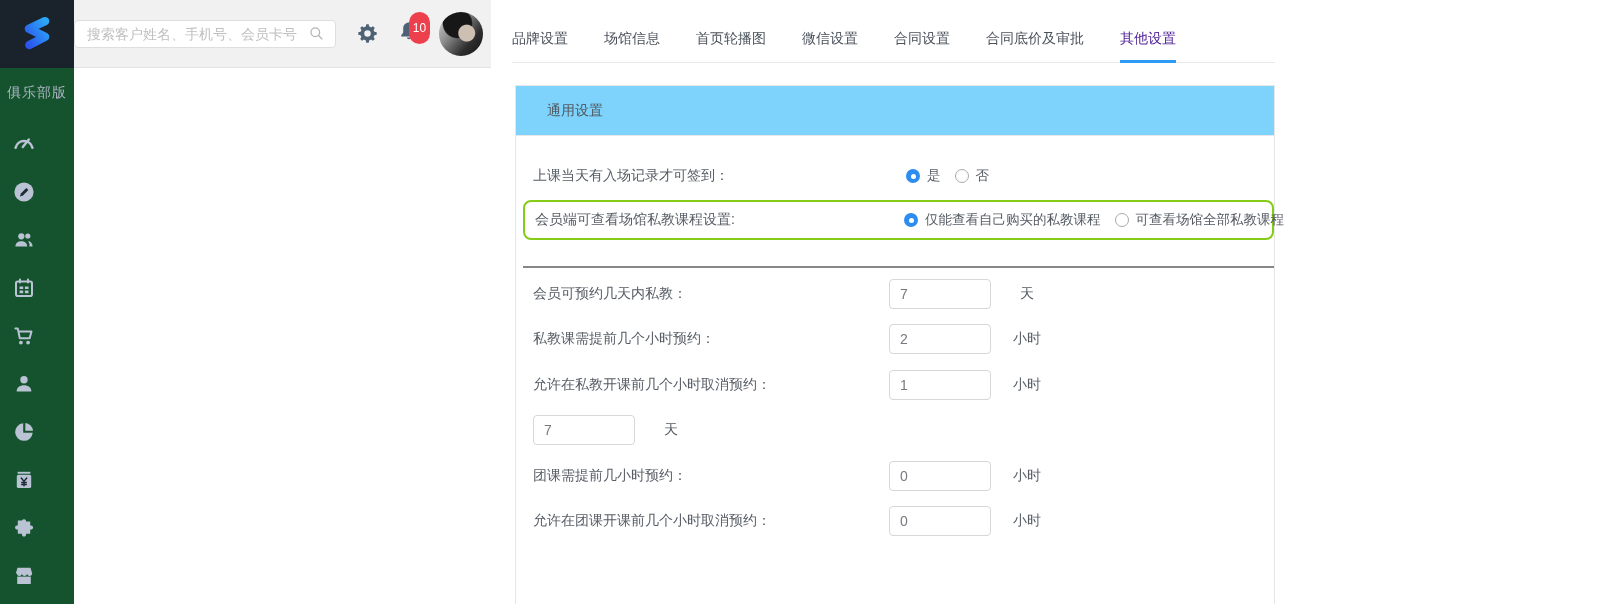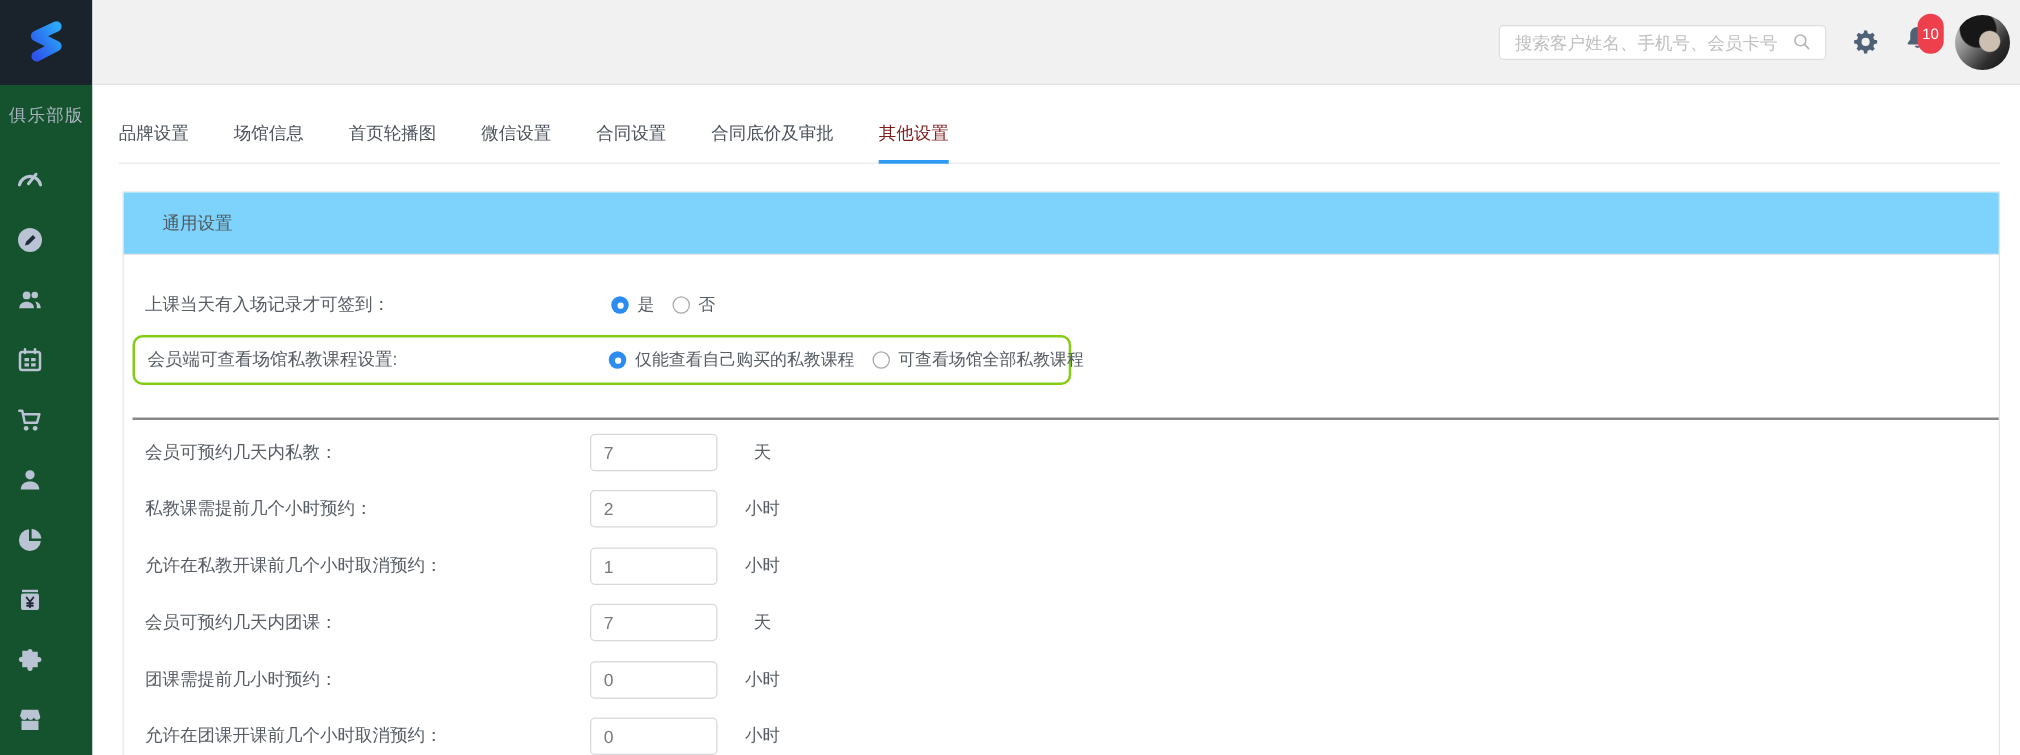--- a/index.html
+++ b/index.html
@@ -10,21 +10,21 @@
   
   .sidebar{width:74px;flex-shrink:0;background:#14532d;display:flex;flex-direction:column;}
   .logo{width:74px;height:68px;background:#1a222c;display:flex;align-items:center;justify-content:center;}
   .logo svg{width:42px;height:42px;}
   .edition{margin-top:16px;width:100%;text-align:center;font-size:14px;color:#aab4c1;letter-spacing:1px;}
   .side-icons{margin-top:18px;display:flex;flex-direction:column;}
   .side-item{width:48px;height:48px;display:flex;align-items:center;justify-content:center;color:#b9c3d3;cursor:pointer;}
   .side-item svg{width:24px;height:24px;}
 
   
-  .main{flex:1;display:flex;flex-direction:column;background:#fff;min-width:0;}
+  .main{flex:1;display:flex;flex-direction:row;background:#fff;min-width:0;}
   .topbar{height:68px;flex-shrink:0;background:#f1f1f2;border-bottom:1px solid #e3e3e5;
           display:flex;align-items:center;padding-right:8px;box-sizing:border-box;}
   .search-box{margin-left:auto;width:262px;height:28px;background:#fff;border:1px solid #dcdee2;border-radius:4px;
               display:flex;align-items:center;padding:0 10px;box-sizing:border-box;}
   .search-box input{border:none;outline:none;flex:1;font-size:14px;color:#555;background:transparent;min-width:0;}
   .search-box input::placeholder{color:#bfbfbf;}
   .search-box svg{width:17px;height:17px;flex-shrink:0;}
   .icon-btn{color:#4e6175;cursor:pointer;display:flex;}
   .gear-btn{margin-left:20px;}
   .gear-btn svg{width:23px;height:23px;}
@@ -35,21 +35,21 @@
   .avatar{width:44px;height:44px;border-radius:50%;margin-left:18px;cursor:pointer;flex-shrink:0;
      background:
        radial-gradient(circle at 63% 48%, #cdbfb2 0 22%, rgba(0,0,0,0) 25%),
        radial-gradient(circle at 42% 26%, #171717 0 34%, rgba(0,0,0,0) 37%),
        linear-gradient(130deg,#d6d6d6 0%,#909090 35%,#2e2e2e 70%,#121212 100%);}
 
   
   .content{padding:0 16px 0 21px;}
   .tabs{display:flex;gap:36px;margin-top:16px;height:46px;align-items:center;border-bottom:1px solid #e9e9eb;}
   .tab{font-size:14px;color:#4b525b;height:100%;display:flex;align-items:center;position:relative;cursor:pointer;white-space:nowrap;}
-  .tab.active{color:#7f1d1d;}
+  .tab.active{color:#4c1d95;}
   .tab.active::after{content:"";position:absolute;left:0;right:0;bottom:-1px;height:3px;background:#2f9bf4;}
 
   .panel{margin-top:22px;margin-left:3px;border:1px solid #e7e7e9;height:560px;box-sizing:border-box;}
   .panel-head{height:50px;background:#7dd3fc;border-bottom:1px solid #e7e7e9;display:flex;align-items:center;
               padding-left:31px;font-size:14px;color:#52575e;box-sizing:border-box;}
   .panel-body{padding-top:17px;font-size:14px;}
 
   .form-row{display:flex;align-items:center;padding-left:17px;box-sizing:border-box;}
   .radio-row{height:46px;}
   .flabel{width:356px;flex-shrink:0;}
@@ -239,21 +239,20 @@
                 <span class="flabel">私教课需提前几个小时预约：</span>
                 <input class="num-input" type="text" value="2" style="">
                 <span class="unit">小时</span>
               </div>
               <div class="num-row">
                 <span class="flabel">允许在私教开课前几个小时取消预约：</span>
                 <input class="num-input" type="text" value="1" style="">
                 <span class="unit">小时</span>
               </div>
               <div class="num-row">
-                <span class="flabel">会员可预约几天内团课：</span>
                 <input class="num-input" type="text" value="7" style="">
                 <span class="unit">天</span>
               </div>
               <div class="num-row">
                 <span class="flabel">团课需提前几小时预约：</span>
                 <input class="num-input" type="text" value="0" style="">
                 <span class="unit">小时</span>
               </div>
               <div class="num-row">
                 <span class="flabel">允许在团课开课前几个小时取消预约：</span>

